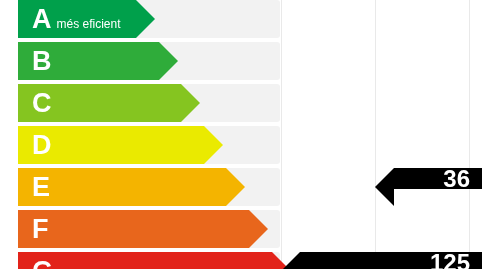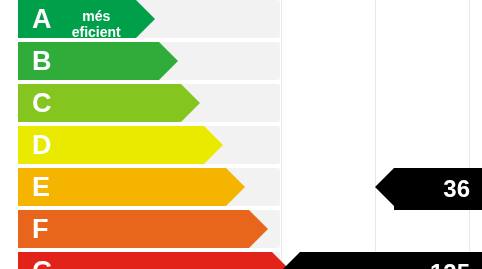--- a/index.html
+++ b/index.html
@@ -13,24 +13,24 @@
   .row:first-child{margin-top:0;}
 
   
   .track{position:absolute;left:18px;top:0;height:38px;width:262px;background:#f2f2f2;border-radius:3px;}
 
   .bar{position:absolute;left:18px;top:0;height:38px;display:flex;align-items:center;
        color:#ffffff;}
   .bar .tip{position:absolute;right:-19px;top:0;width:0;height:0;
             border-top:19px solid transparent;border-bottom:19px solid transparent;}
   .letter{font-size:27px;font-weight:bold;line-height:1;padding-left:14px;letter-spacing:0;}
-  .cap{font-size:14px;font-weight:bold;padding-left:5px;padding-top:9px;text-align:center;}
+  .cap{font-size:12px;font-weight:normal;padding-left:5px;padding-top:9px;text-align:center;}
 
   
-  .value-flag{position:absolute;height:42px;background:#000000;color:#ffffff;
+  .value-flag{position:absolute;height:21px;background:#000000;color:#ffffff;
               display:flex;align-items:center;justify-content:flex-end;
               font-size:24px;font-weight:bold;padding-right:12px;box-sizing:border-box;}
   .value-flag .point{position:absolute;left:-19px;top:0;width:0;height:0;
         border-top:19px solid transparent;border-bottom:19px solid transparent;
         border-right:19px solid #000000;}
 </style>
 </head>
 <body>
 
 <div class="chart">

